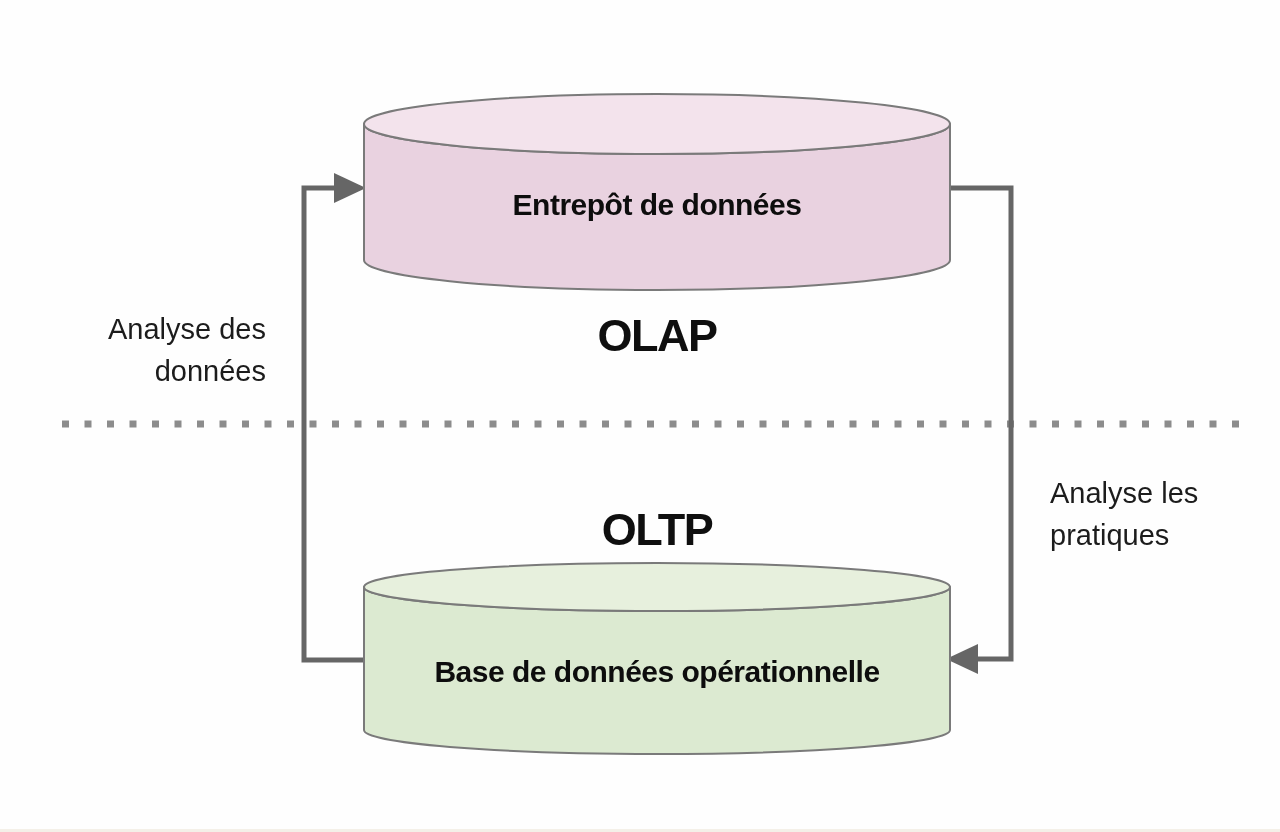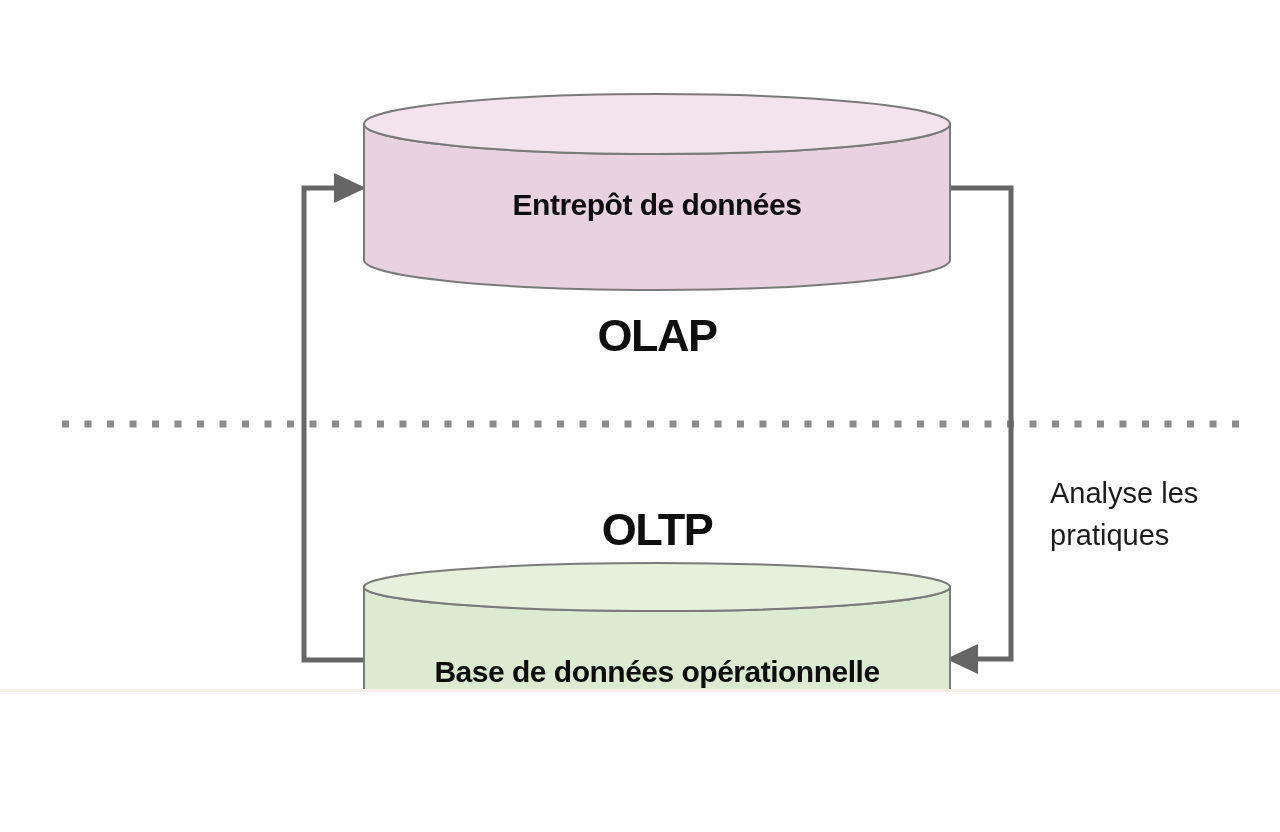--- a/index.html
+++ b/index.html
@@ -4,21 +4,21 @@
 <style>
   html, body {
     margin: 0;
     padding: 0;
     background: #ffffff;
     font-family: "Liberation Sans", sans-serif;
   }
   .canvas {
     position: relative;
     width: 1280px;
-    height: 692px;
+    height: 832px;
     background: #fefefe;
     overflow: hidden;
   }
   .canvas svg {
     position: absolute;
     left: 0;
     top: 0;
   }
   .cyl-outline {
     stroke: #7a7a7a;
@@ -115,20 +115,22 @@
 
   <div class="lbl cyl-lbl" style="top: 188px;">Entrepôt de données</div>
 
   <div class="lbl section-lbl" style="top: 310px;">OLAP</div>
 
   <div class="lbl cyl-lbl" style="top: 655px;">Base de données opérationnelle</div>
 
   <div class="lbl section-lbl" style="top: 504px;">OLTP</div>
 
   <div class="lbl side-lbl left">
+    <div>Analyse des</div>
+    <div>données</div>
   </div>
 
   <div class="lbl side-lbl right">
     <div>Analyse les</div>
     <div>pratiques</div>
   </div>
 
   <div class="bottom-strip"></div>
 
 </div>

